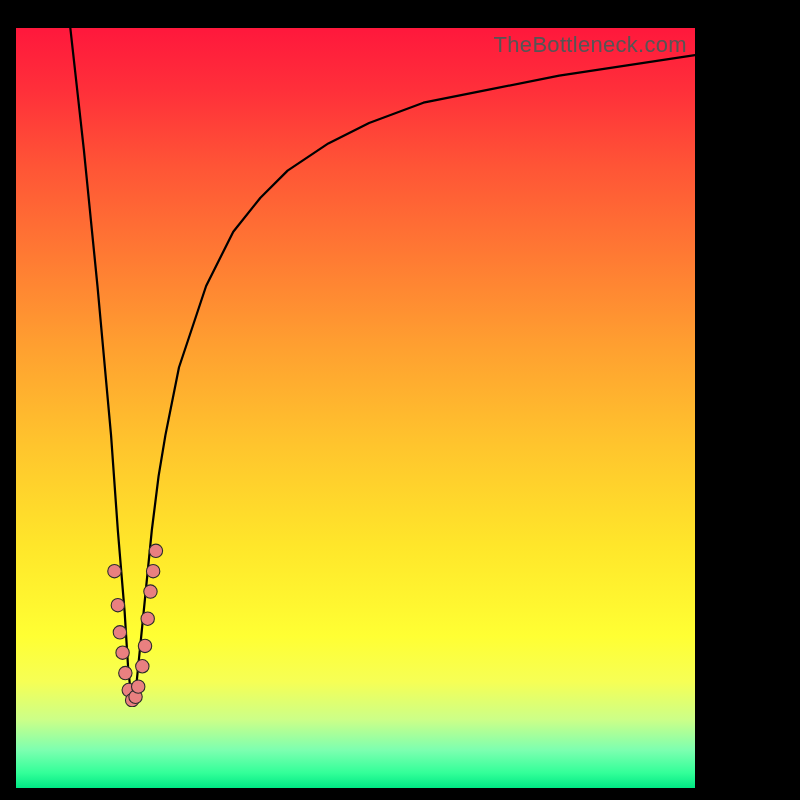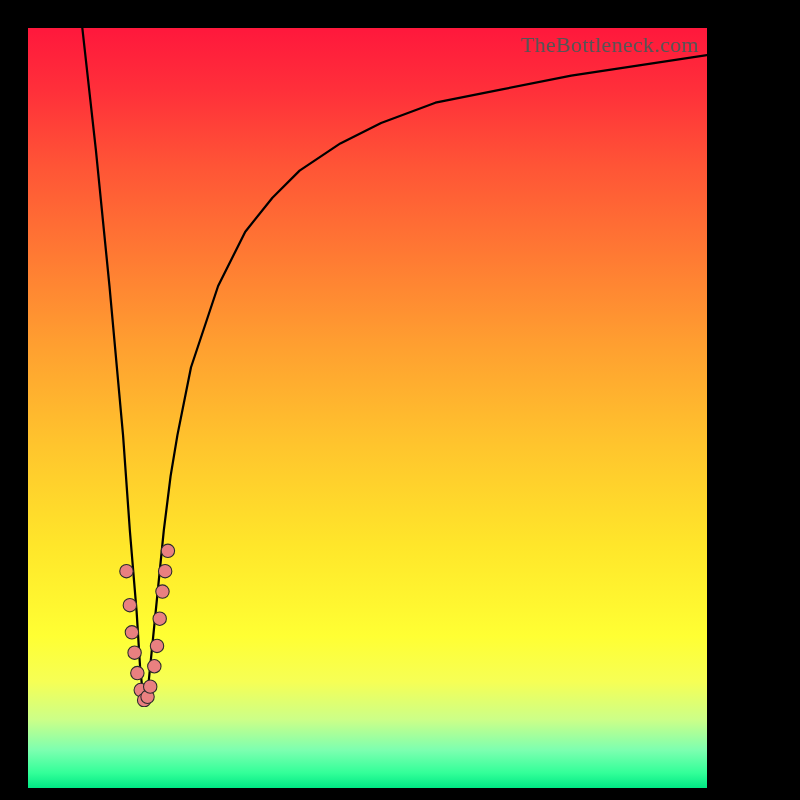--- a/index.html
+++ b/index.html
@@ -12,26 +12,25 @@
     font-family: Arial, Helvetica, sans-serif;
   }
   .frame {
     position: relative;
     width: 800px;
     height: 800px;
     background: #000;
   }
   .plot {
     position: absolute;
-    left: 28px;
+    left: 16px;
     top: 28px;
     width: 679px;
     height: 760px;
     overflow: hidden;
-    font-family: Liberation Serif, serif;
   }
   .gradient {
     position: absolute;
     inset: 0;
     background: linear-gradient(
       to bottom,
       #ff183c 0%,
       #ff2f3a 8%,
       #ff5436 18%,
       #ff7a33 30%,

